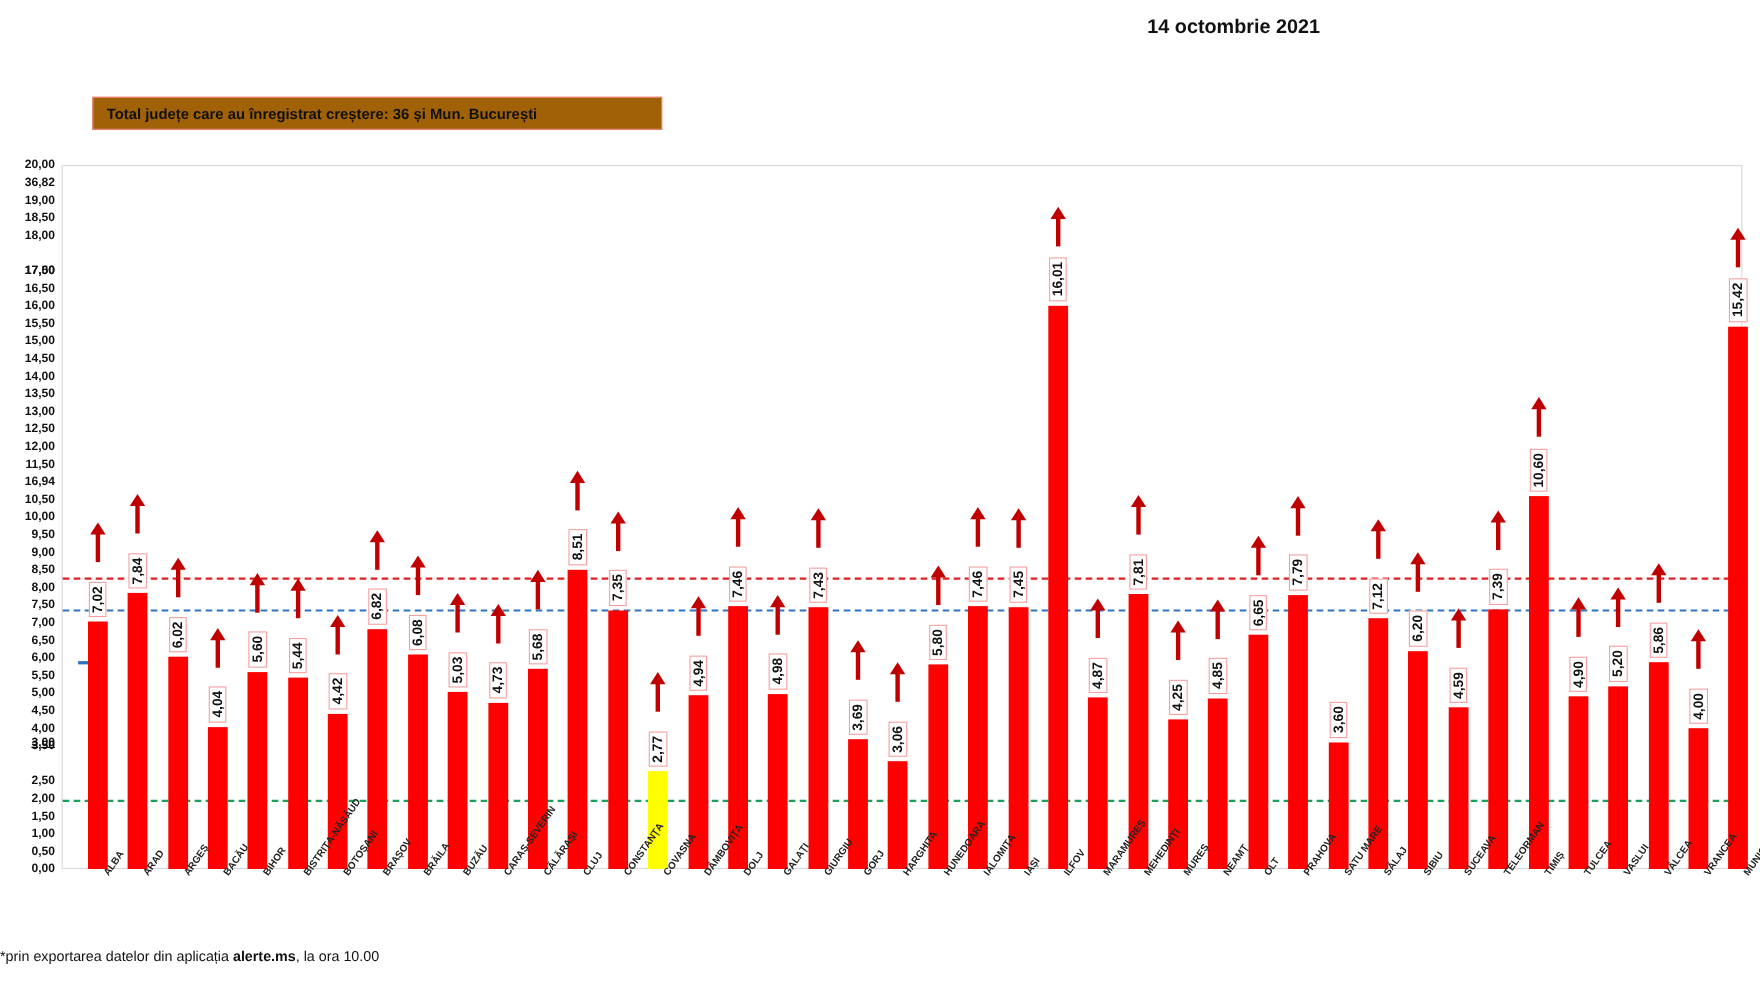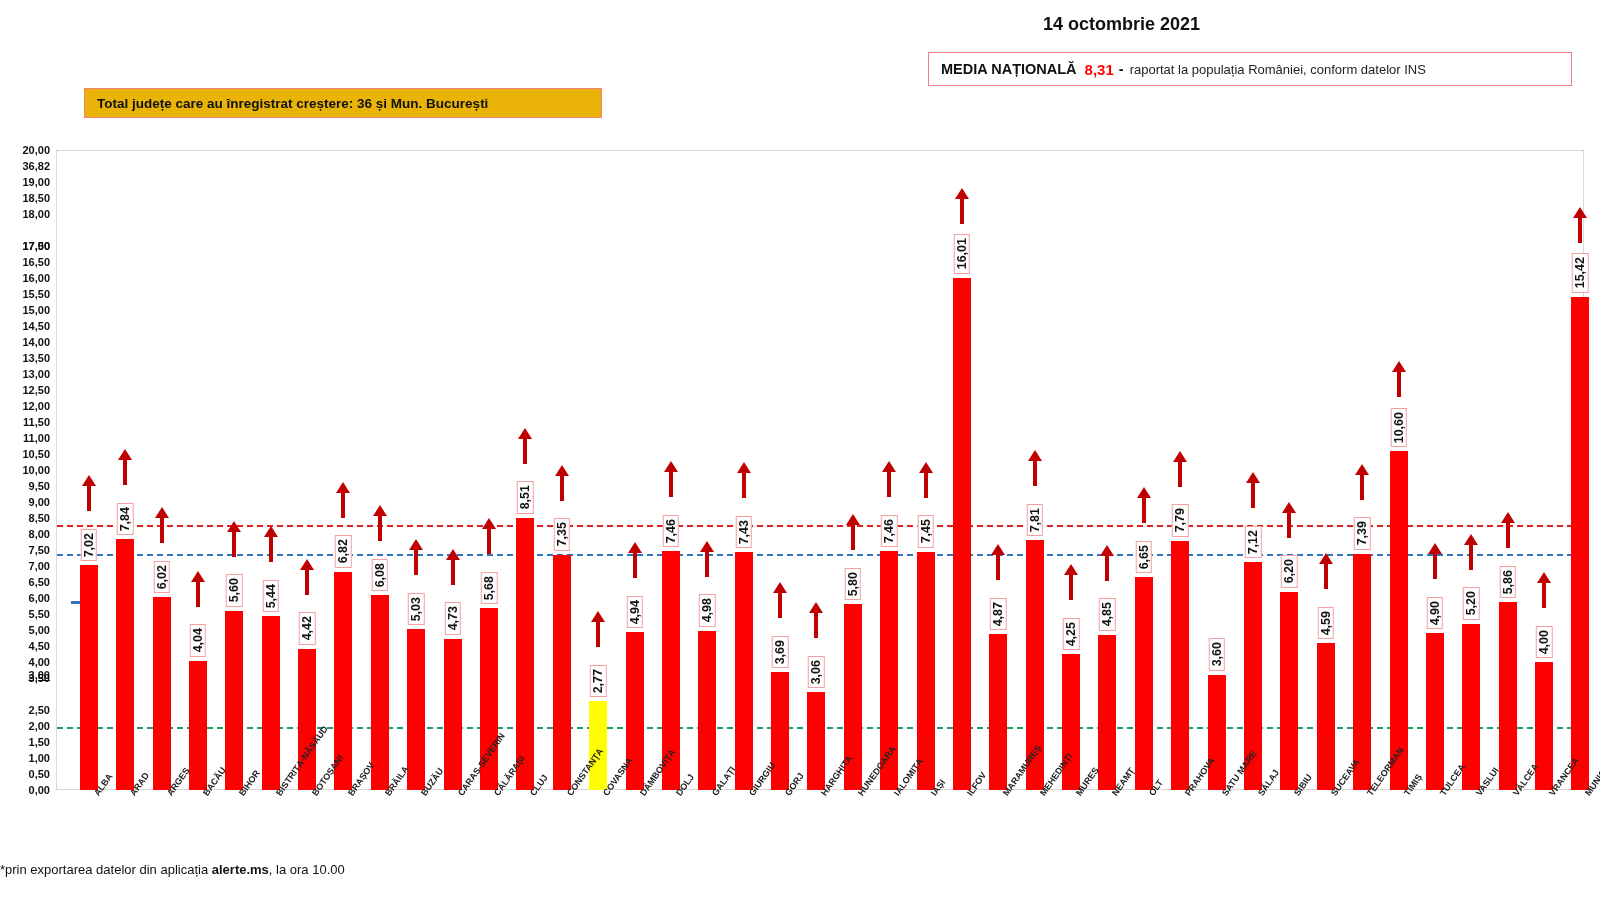--- a/index.html
+++ b/index.html
@@ -66,21 +66,21 @@
   .media-note {
     font-size: 13px;
     color: #222222;
     margin-left: 6px;
   }
   .total-box {
     position: absolute;
     left: 84px; top: 88px;
     width: 518px; height: 30px;
     border: 1px solid #f08080;
-    background: #eab308;
+    background: #a16207;
     display: flex;
     align-items: center;
     padding-left: 12px;
     white-space: nowrap;
   }
   .total-text {
     font-size: 13.5px;
     font-weight: bold;
     color: #111111;
   }
@@ -217,26 +217,20 @@
   }
   .footer b { font-weight: bold; }
 </style>
 </head>
 <body>
 
 <div id="root">
 
   <div class="date">14 octombrie 2021</div>
 
-  <div class="media-box">
-    <span class="media-label">MEDIA NAȚIONALĂ</span>
-    <span class="media-value">8,31</span>
-    <span class="media-dash">-</span>
-    <span class="media-note">raportat la populația României, conform datelor INS</span>
-  </div>
 
   <div class="total-box">
     <span class="total-text">Total județe care au înregistrat creștere:  36 și Mun. București</span>
   </div>
 
   <div class="plot-frame">
       <div class="refline red" style="top: 374.08px;"></div>
       <div class="refline blue" style="top: 403.2px;"></div>
       <div class="refline green" style="top: 576px;"></div>
       <div class="blue-tick" style="left: 14px; top: 449.6px;"></div>
@@ -253,21 +247,21 @@
       <div class="ytick" style="top: 128px;">16,00</div>
       <div class="ytick" style="top: 144px;">15,50</div>
       <div class="ytick" style="top: 160px;">15,00</div>
       <div class="ytick" style="top: 176px;">14,50</div>
       <div class="ytick" style="top: 192px;">14,00</div>
       <div class="ytick" style="top: 208px;">13,50</div>
       <div class="ytick" style="top: 224px;">13,00</div>
       <div class="ytick" style="top: 240px;">12,50</div>
       <div class="ytick" style="top: 256px;">12,00</div>
       <div class="ytick" style="top: 272px;">11,50</div>
-      <div class="ytick" style="top: 288px;">11,00</div>
+      <div class="ytick" style="top: 288px;">16,94</div>
       <div class="ytick" style="top: 304px;">10,50</div>
       <div class="ytick" style="top: 320px;">10,00</div>
       <div class="ytick" style="top: 336px;">9,50</div>
       <div class="ytick" style="top: 352px;">9,00</div>
       <div class="ytick" style="top: 368px;">8,50</div>
       <div class="ytick" style="top: 384px;">8,00</div>
       <div class="ytick" style="top: 400px;">7,50</div>
       <div class="ytick" style="top: 416px;">7,00</div>
       <div class="ytick" style="top: 432px;">6,50</div>
       <div class="ytick" style="top: 448px;">6,00</div>

